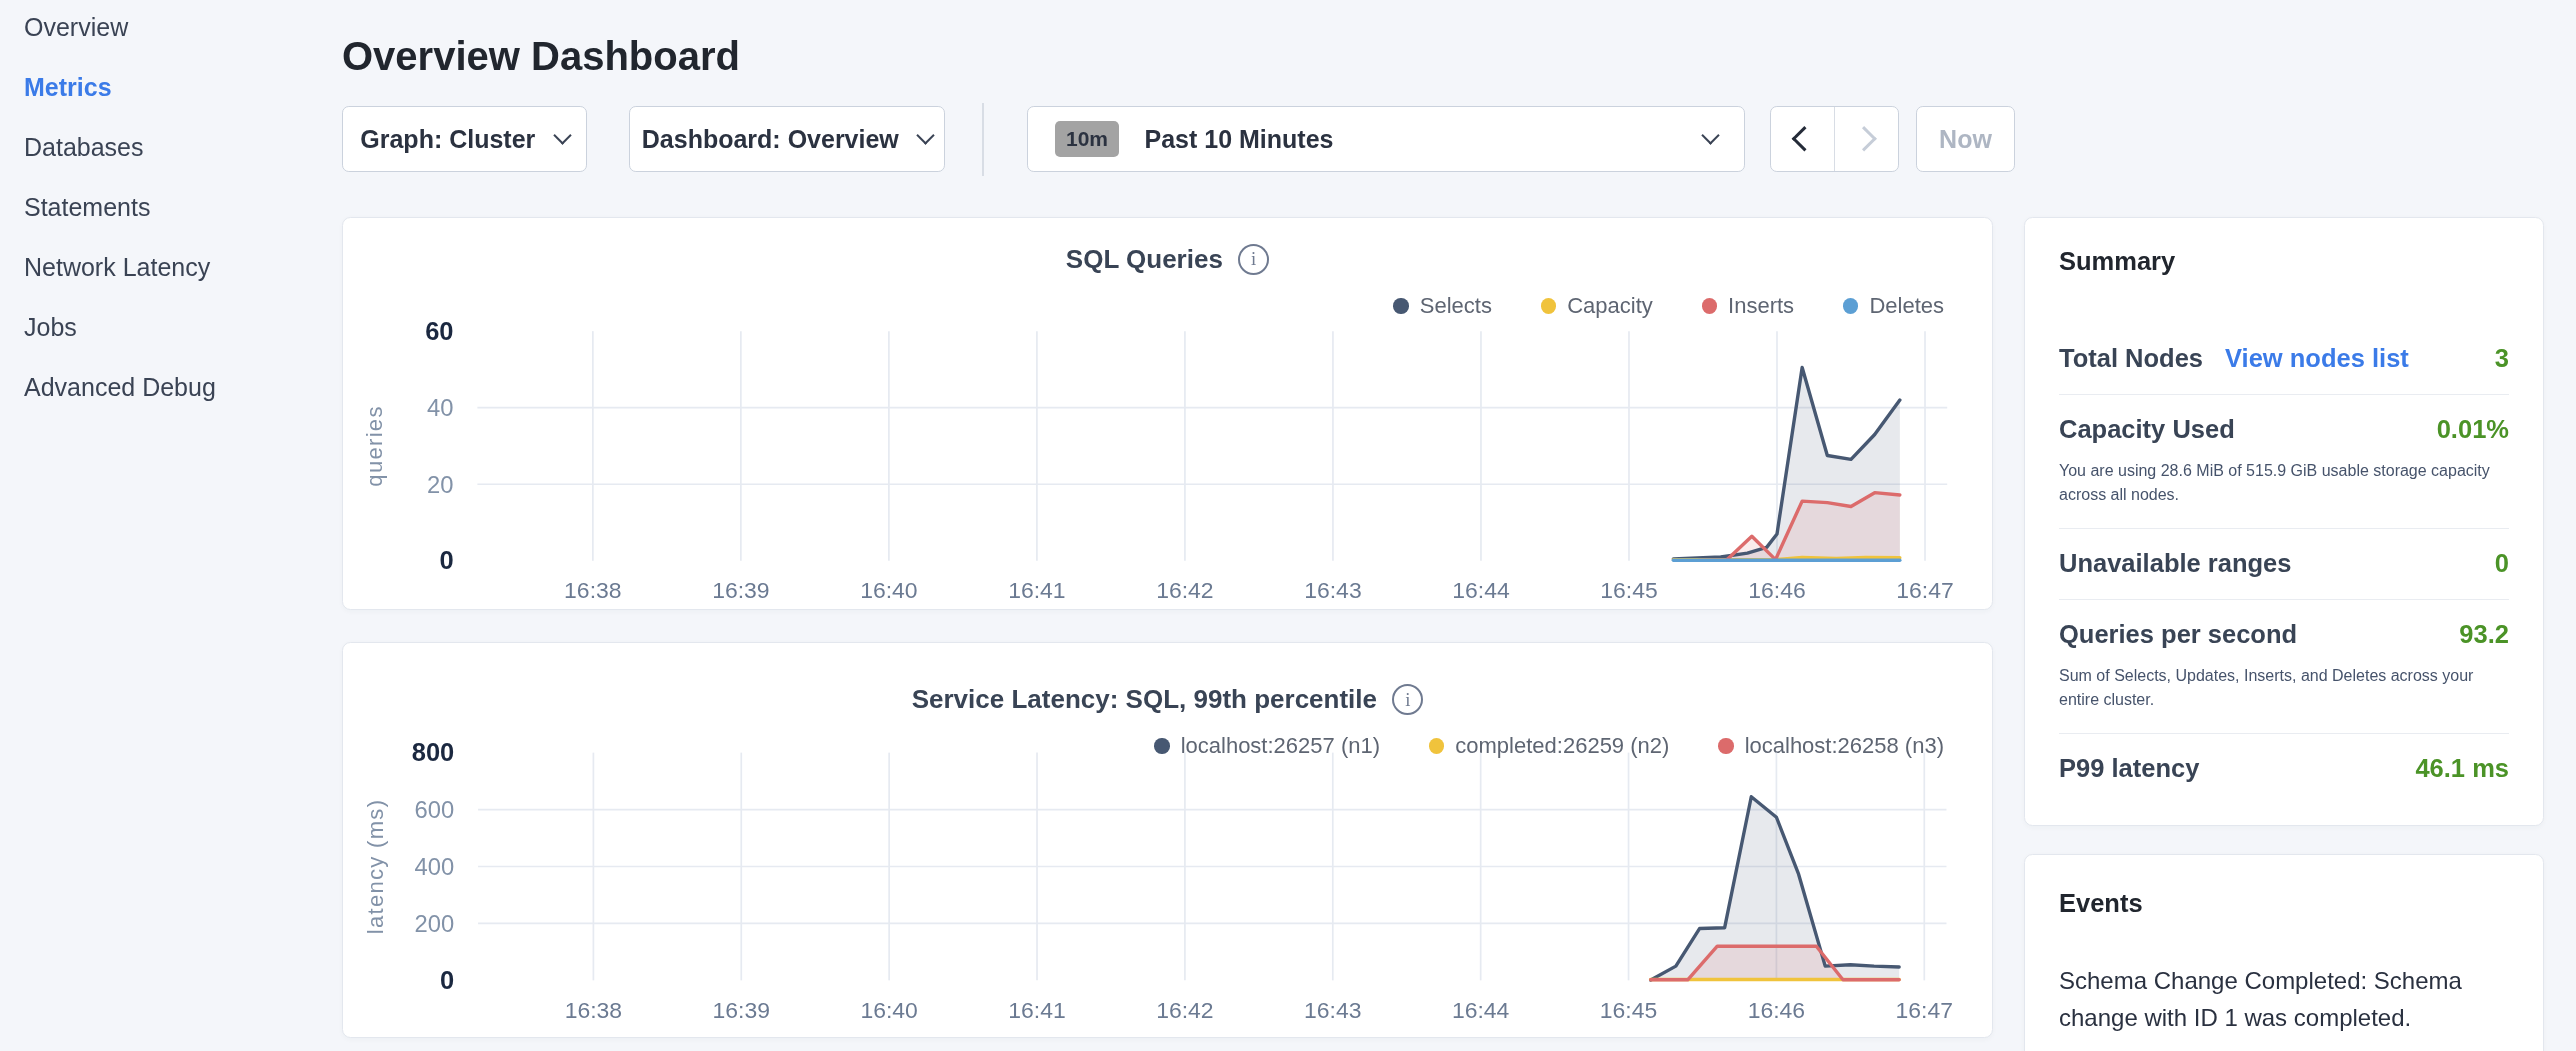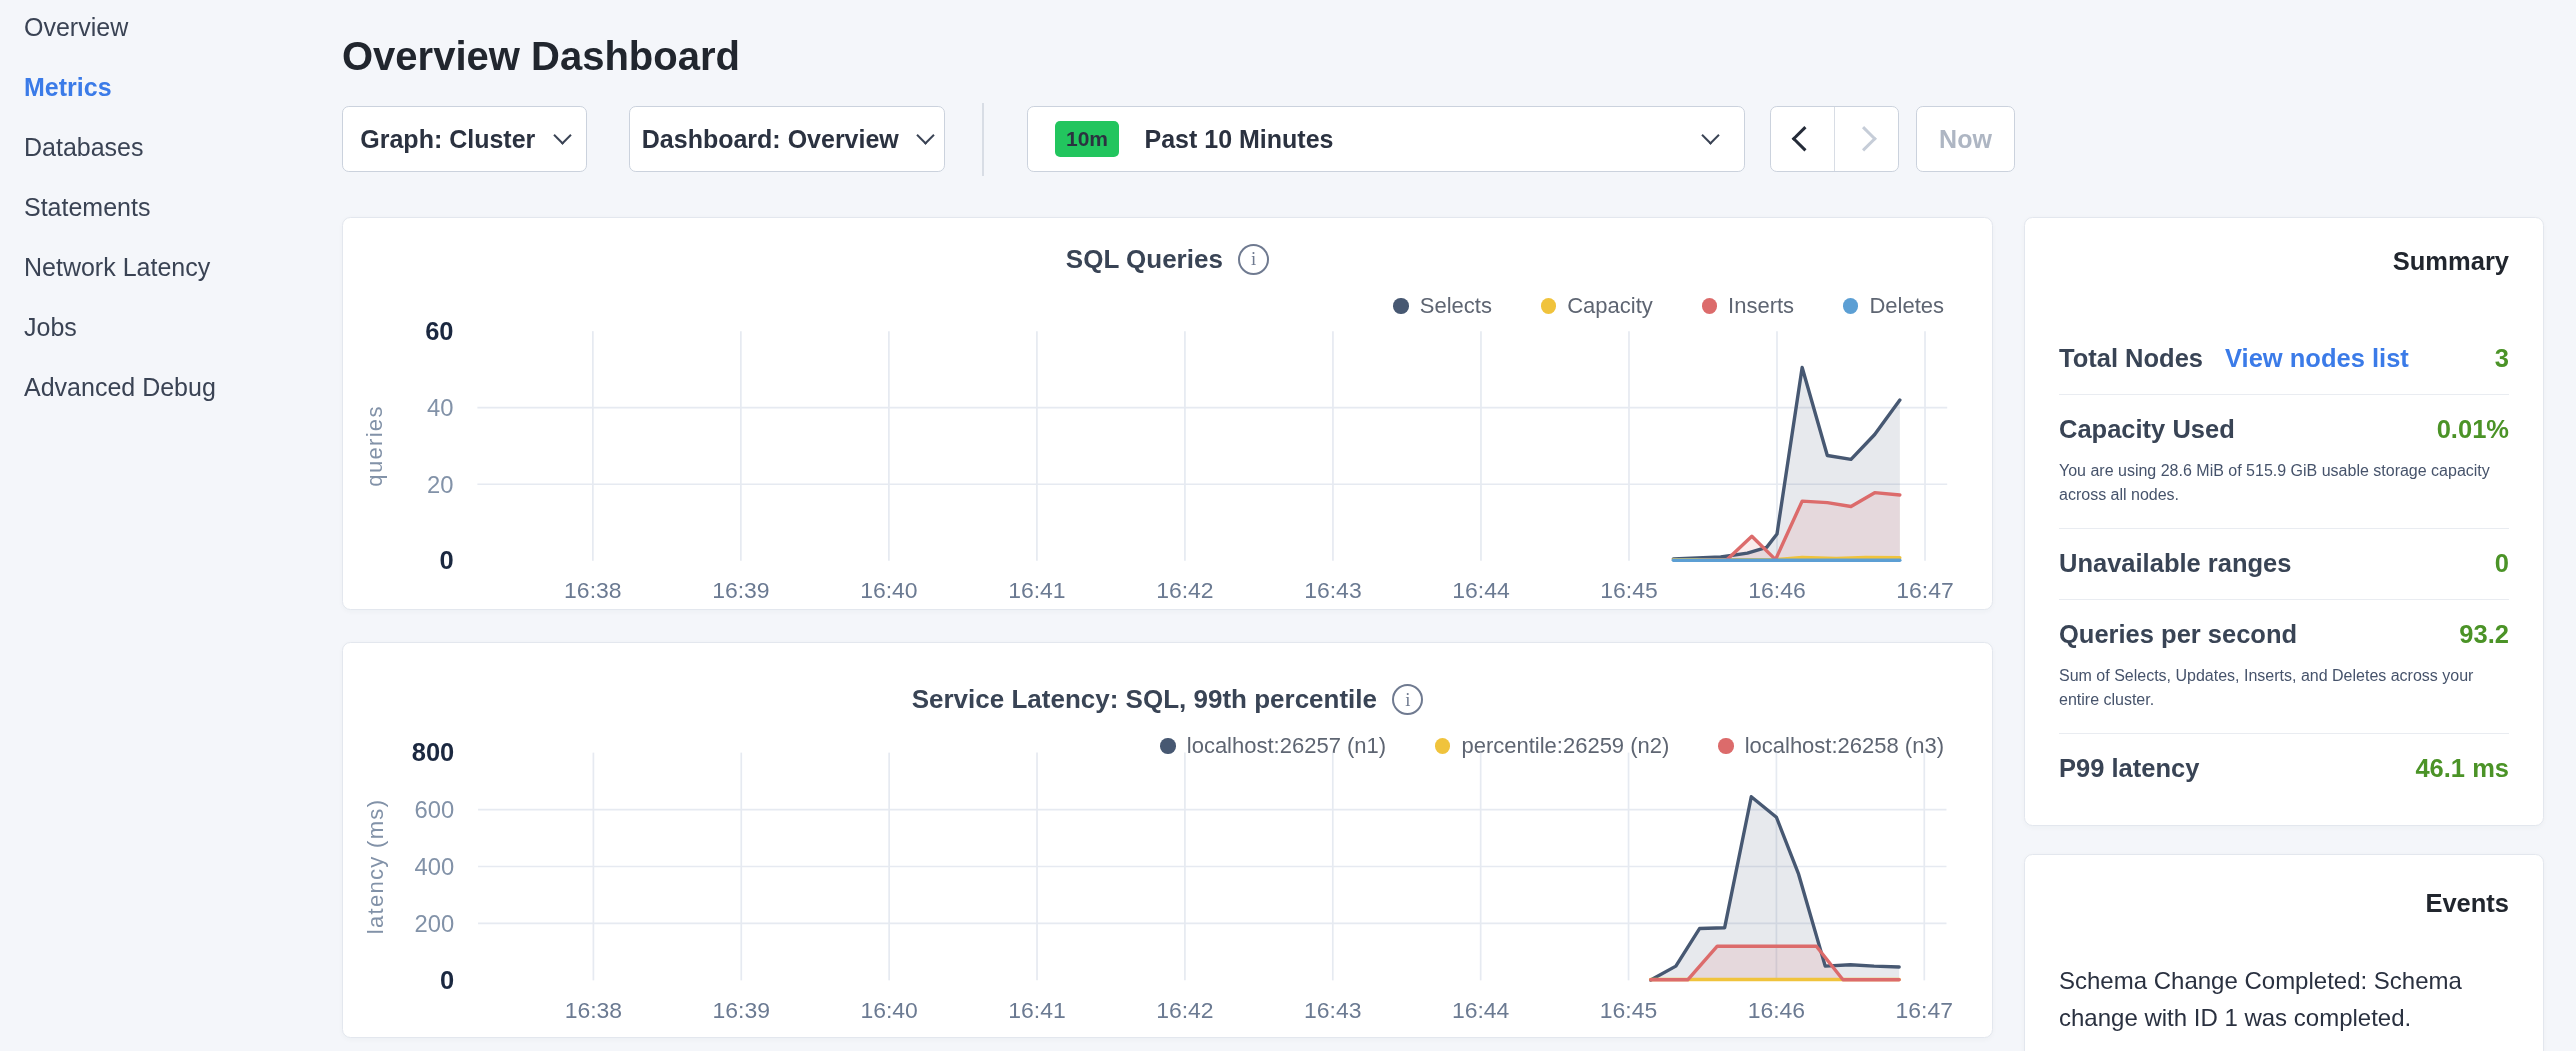--- a/index.html
+++ b/index.html
@@ -15,21 +15,21 @@
 
   
   .ctrl{position:absolute;top:106px;height:66px;background:#FFFFFF;border:1.7px solid #CBD2DD;border-radius:6.8px;
         box-sizing:border-box;display:flex;align-items:center;font-size:25px;font-weight:bold;color:#2B3240;cursor:pointer;}
   #btn-graph{left:342px;width:245px;justify-content:center;gap:20.4px;}
   #btn-dash{left:629px;width:316px;justify-content:center;gap:20.4px;}
   .chev-down{width:11px;height:11px;border-right:2.6px solid #3A4354;border-bottom:2.6px solid #3A4354;
              transform:rotate(45deg);margin-top:-6.8px;flex:0 0 auto;}
   .vdivider{position:absolute;left:982px;top:103px;width:1.7px;height:73px;background:#D8DDE5;}
   #time-select{left:1027px;width:718px;padding:0 27px;}
-  .badge{background:#22c55e;border-radius:5.1px;padding:6px 11px;font-size:21px;font-weight:bold;color:#2B3240;}
+  .badge{background:#a3a3a3;border-radius:5.1px;padding:6px 11px;font-size:21px;font-weight:bold;color:#2B3240;}
   #time-label{margin-left:25.5px;}
   #time-select .chev-down{margin-left:auto;}
   #pager{left:1770px;width:129px;padding:0;}
   .pager-half{flex:1;height:100%;display:flex;align-items:center;justify-content:center;}
   .pager-sep{width:1.7px;height:100%;background:#D8DDE5;}
   .chev-left{width:14.5px;height:14.5px;border-right:3.4px solid #242B38;border-bottom:3.4px solid #242B38;transform:rotate(135deg);margin-left:5.1px;}
   .chev-right{width:14.5px;height:14.5px;border-right:3.4px solid #C6CDD8;border-bottom:3.4px solid #C6CDD8;transform:rotate(-45deg);margin-right:5.1px;}
   #btn-now{left:1916px;width:99px;justify-content:center;color:#AEB6C3;}
 
   
@@ -47,21 +47,21 @@
   #chart-card-0 .legend{top:75px;}
   #chart-card-1 .legend{top:90px;}
   .legend-item{display:flex;align-items:center;gap:11px;font-size:22px;font-weight:normal;color:#5E6572;white-space:nowrap;}
   .legend-dot{width:15.3px;height:15.3px;border-radius:50%;flex:0 0 auto;}
   .plot{position:absolute;left:0;top:0;}
 
   
   .panel{padding:29px 34px;}
   #summary{left:2024px;top:217px;width:520px;height:609px;}
   #events{left:2024px;top:854px;width:520px;height:281px;}
-  .panel-title{text-align:right;font-size:25.5px;font-weight:bold;color:#21262E;}
+  .panel-title{text-align:left;font-size:25.5px;font-weight:bold;color:#21262E;}
   #summary .panel-title{margin-bottom:48px;}
   #events .panel-title{margin:5.1px 0 44px;}
   .sum-row{padding:20.4px 0;border-bottom:1.7px solid #E9ECF1;}
   .sum-row:last-child{border-bottom:none;}
   .sum-head{display:flex;align-items:baseline;font-size:25.5px;font-weight:bold;color:#394455;}
   .sum-link{color:#3B7BE8;margin-left:22px;cursor:pointer;text-decoration:none;}
   .sum-value{margin-left:auto;color:#4B9327;white-space:nowrap;}
   .sum-desc{margin:15.3px 0 1.7px;font-size:16px;line-height:1.45;color:#46536B;font-weight:normal;}
   .event-msg{font-size:24px;line-height:1.55;color:#2A3140;}
   .event-time{margin-top:12px;font-size:23px;color:#5F6C87;}
@@ -175,21 +175,21 @@
       <span>Service Latency: SQL, 99th percentile</span>
       <span class="info-icon">i</span>
     </div>
     <div class="legend">
         <span class="legend-item">
           <span class="legend-dot" style="background: rgb(71, 88, 114);"></span>
           <span>localhost:26257 (n1)</span>
         </span>
         <span class="legend-item">
           <span class="legend-dot" style="background: rgb(240, 195, 60);"></span>
-          <span>percentile:26259 (n2)</span>
+          <span>completed:26259 (n2)</span>
         </span>
         <span class="legend-item">
           <span class="legend-dot" style="background: rgb(220, 107, 107);"></span>
           <span>localhost:26258 (n3)</span>
         </span>
       </div>
     <svg class="plot" width="1651" height="396" viewBox="0 0 1941 466">
         <line x1="293.7341389728099" x2="293.7341389728099" y1="129" y2="397" stroke="#E6EAF1" stroke-width="2"></line>
         <text x="293.7341389728099" y="441" text-anchor="middle" fill="#6B7A92" font-size="27">16:38</text>
         <line x1="467.7522658610274" x2="467.7522658610274" y1="129" y2="397" stroke="#E6EAF1" stroke-width="2"></line>

